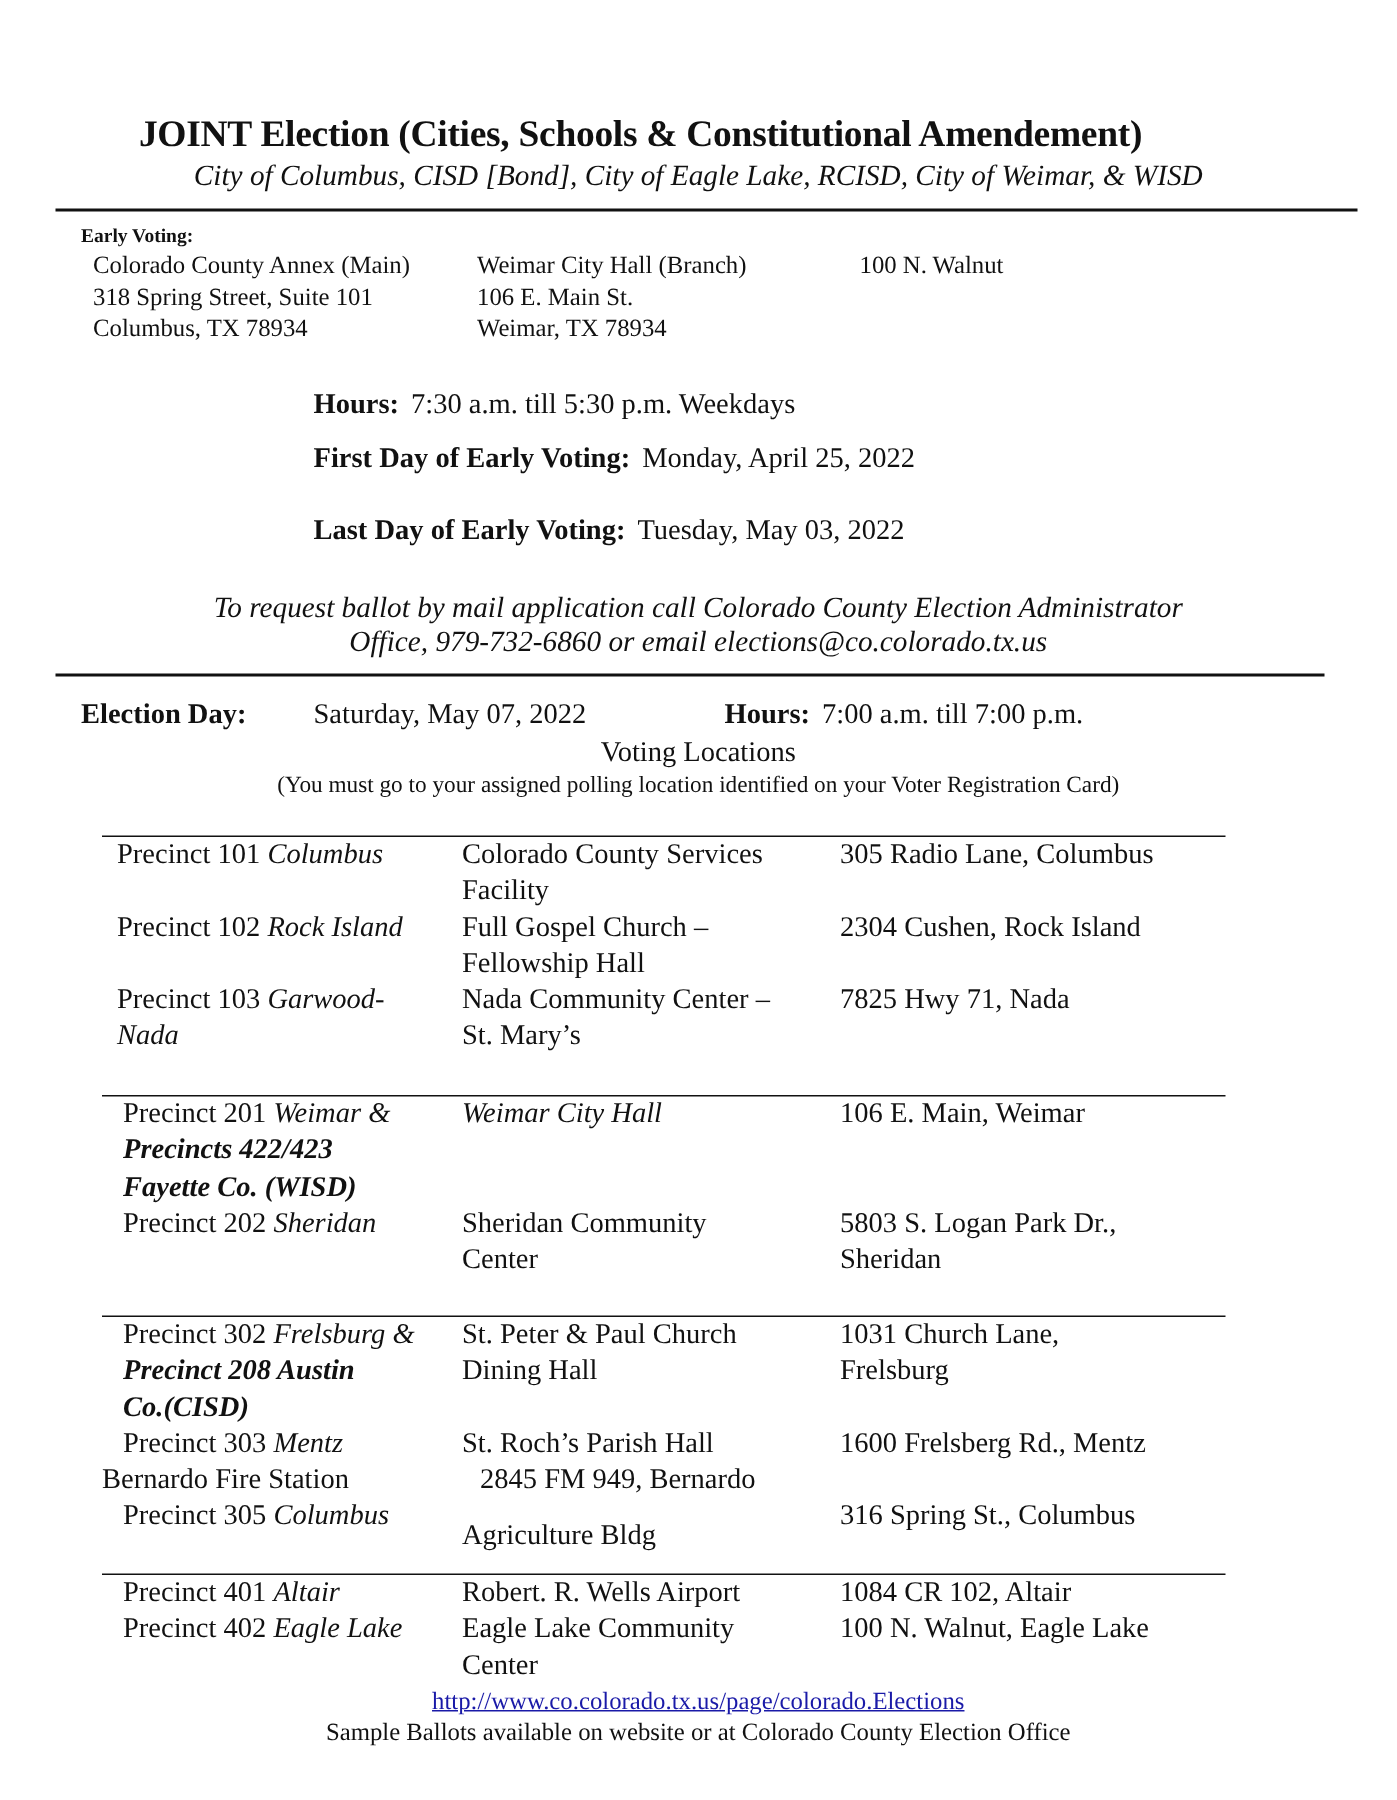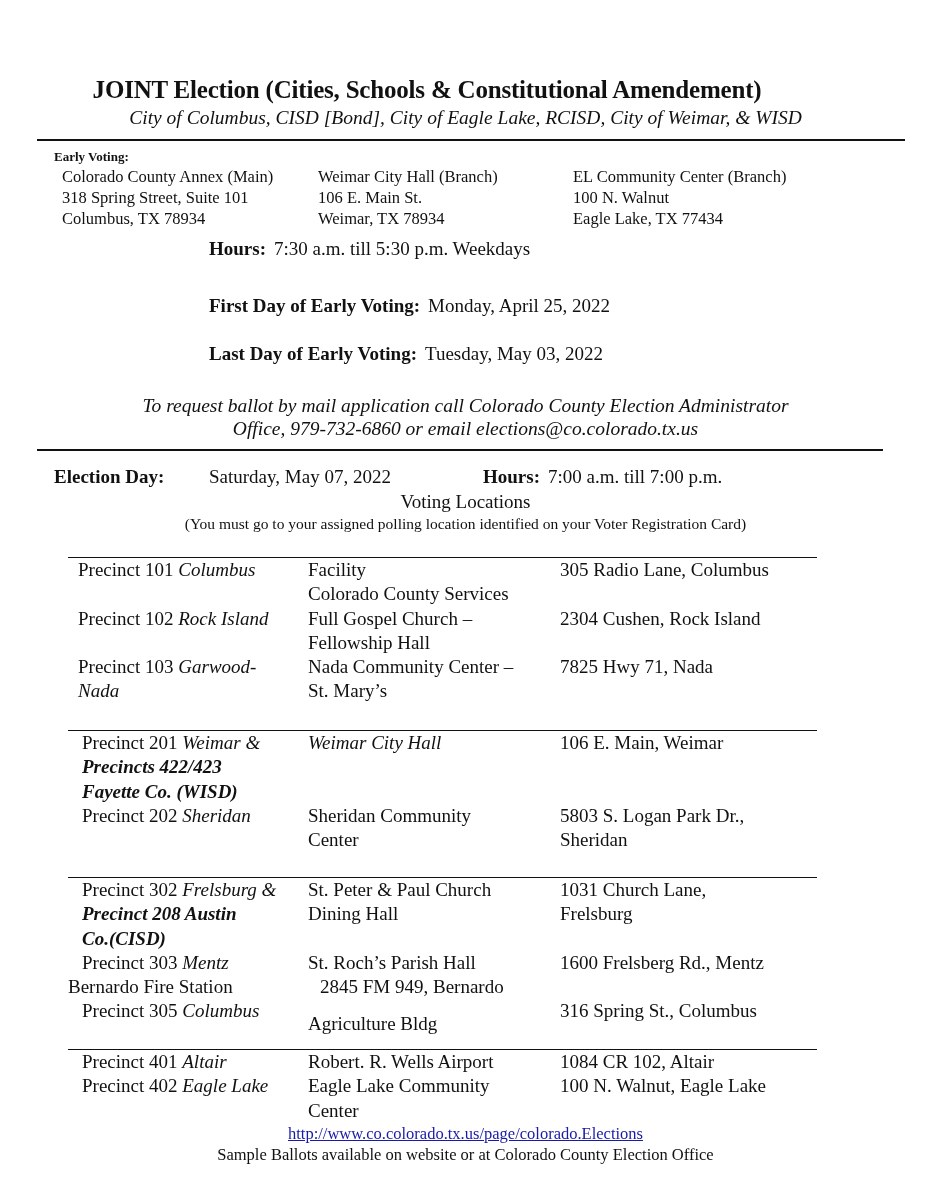--- a/index.html
+++ b/index.html
@@ -63,26 +63,24 @@
   <div>Colorado County Annex (Main)</div>
   <div>318 Spring Street, Suite 101</div>
   <div>Columbus, TX 78934</div>
 </div>
 <div class="abs site" style="left:318px;">
   <div>Weimar City Hall (Branch)</div>
   <div>106 E. Main St.</div>
   <div>Weimar, TX 78934</div>
 </div>
 <div class="abs site" style="left:573px;">
-  <div>EL Community Center (Branch)</div>
   <div>100 N. Walnut</div>
-  <div>Eagle Lake, TX 77434</div>
-</div>
-
-<div class="abs info-line" style="top:238px;">
+</div>
+
+<div class="abs info-line" style="top:259px;">
   <b>Hours:</b><span>7:30 a.m. till 5:30 p.m. Weekdays</span>
 </div>
 <div class="abs info-line" style="top:295px;">
   <b>First Day of Early Voting:</b><span>Monday, April 25, 2022</span>
 </div>
 <div class="abs info-line" style="top:343px;">
   <b>Last Day of Early Voting:</b><span>Tuesday, May 03, 2022</span>
 </div>
 
 <div class="abs mail-note">
@@ -96,22 +94,22 @@
 <div class="abs eday" style="left:483px;">
   <b style="margin-right:8px;">Hours:</b><span>7:00 a.m. till 7:00 p.m.</span>
 </div>
 <div class="abs loc-head">Voting Locations</div>
 <div class="abs loc-note">(You must go to your assigned polling location identified on your Voter Registration Card)</div>
 
 <div class="abs group g1" style="top:557px;">
   <div class="row">
     <div class="c1"><span>Precinct 101</span> <span class="pname">Columbus</span></div>
     <div class="c2">
+        <div>Colorado County Services</div>
         <div>Facility</div>
-        <div>Colorado County Services</div>
       </div>
     <div class="c3">
         <div>305 Radio Lane, Columbus</div>
       </div>
   </div>
   <div class="row">
     <div class="c1"><span>Precinct 102</span> <span class="pname">Rock Island</span></div>
     <div class="c2">
         <div>Full Gospel Church –</div>
         <div>Fellowship Hall</div>

